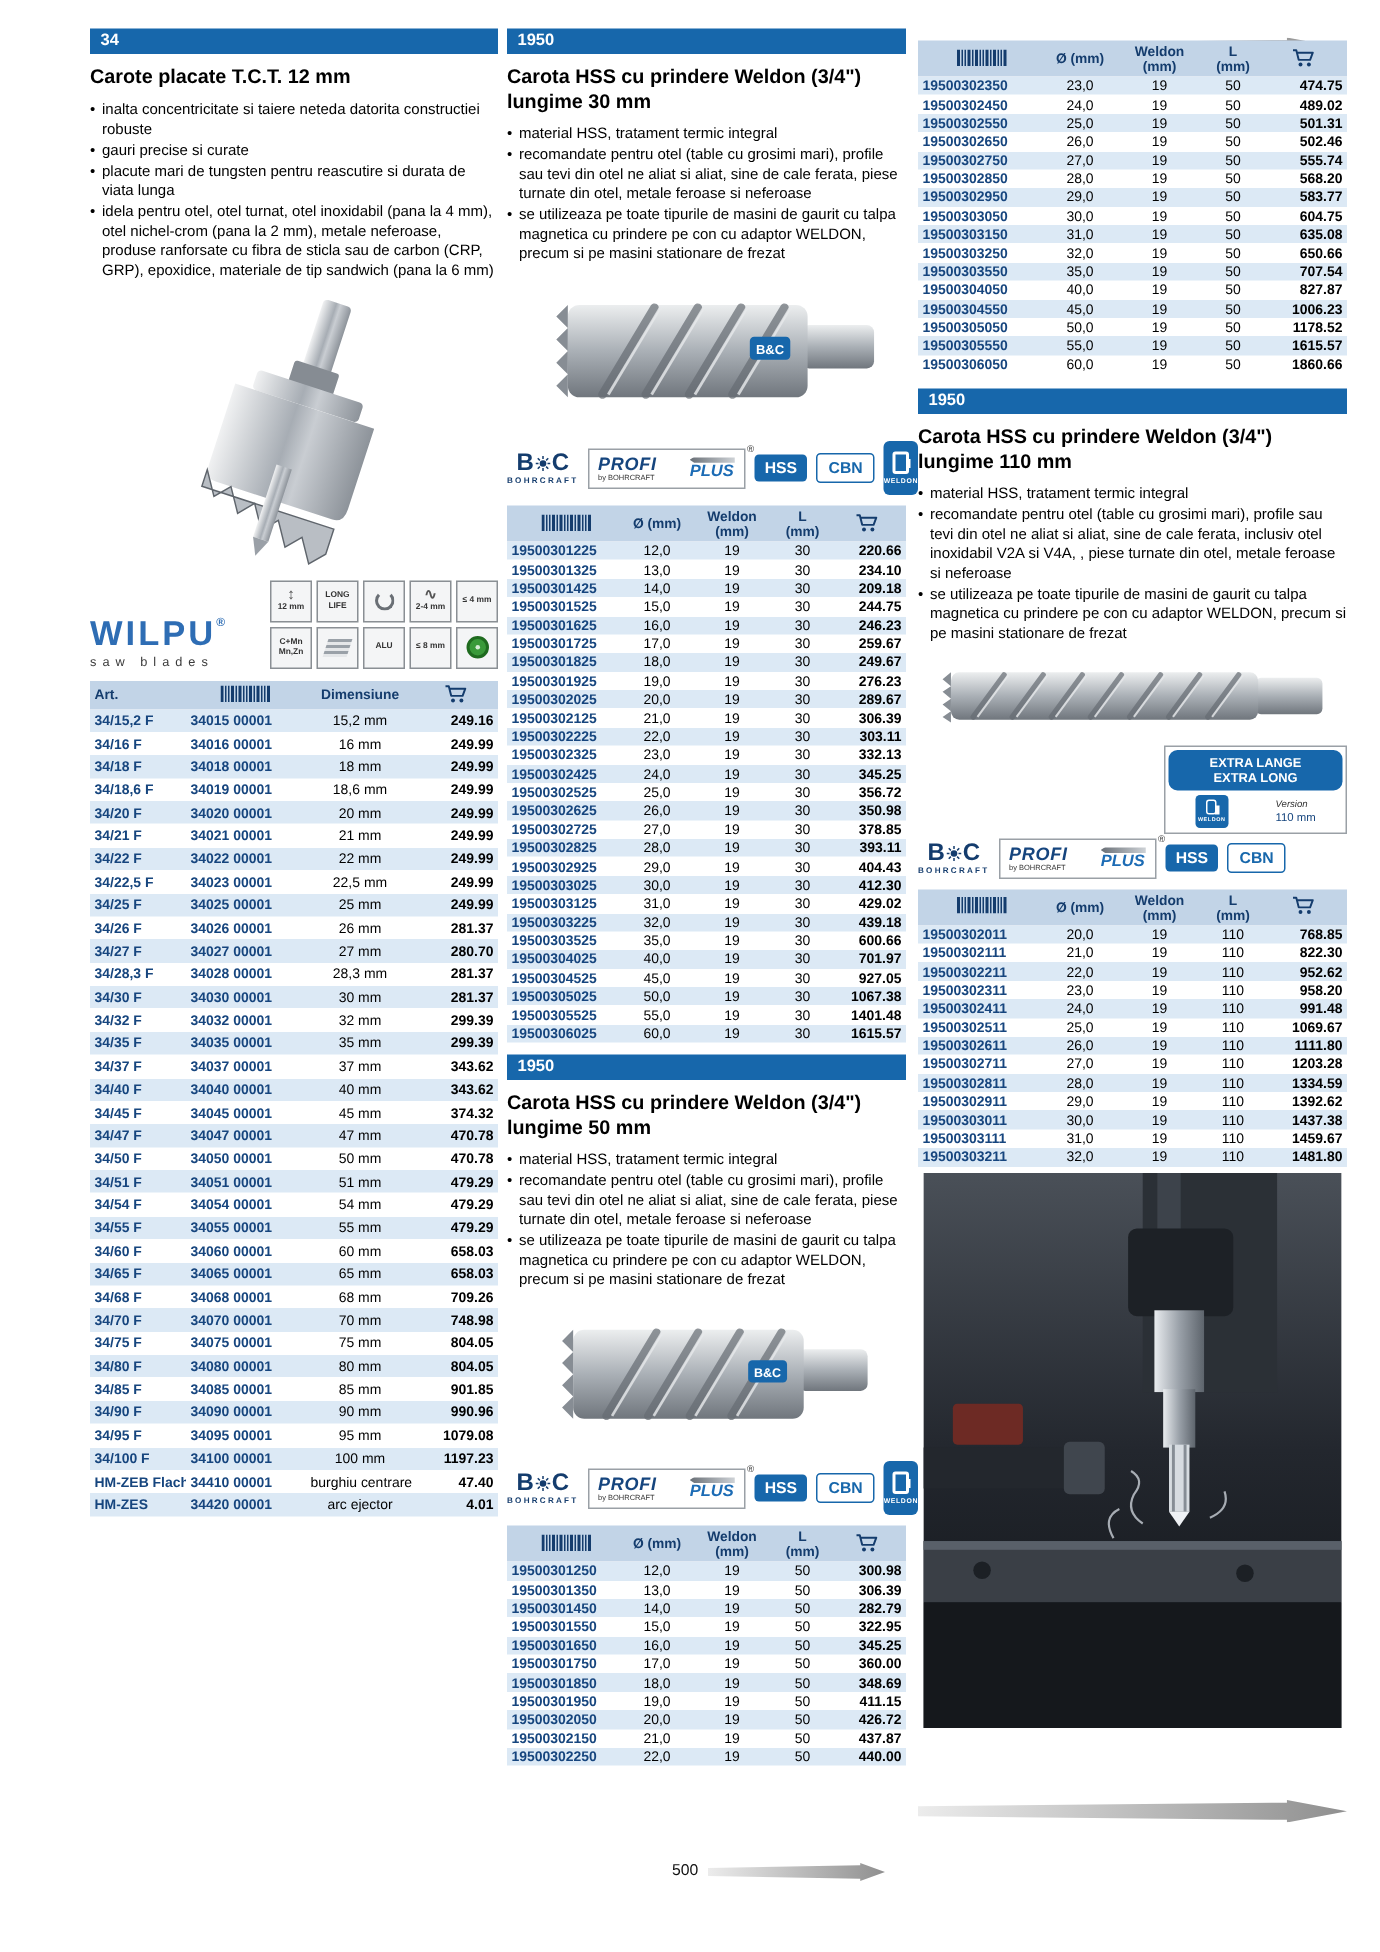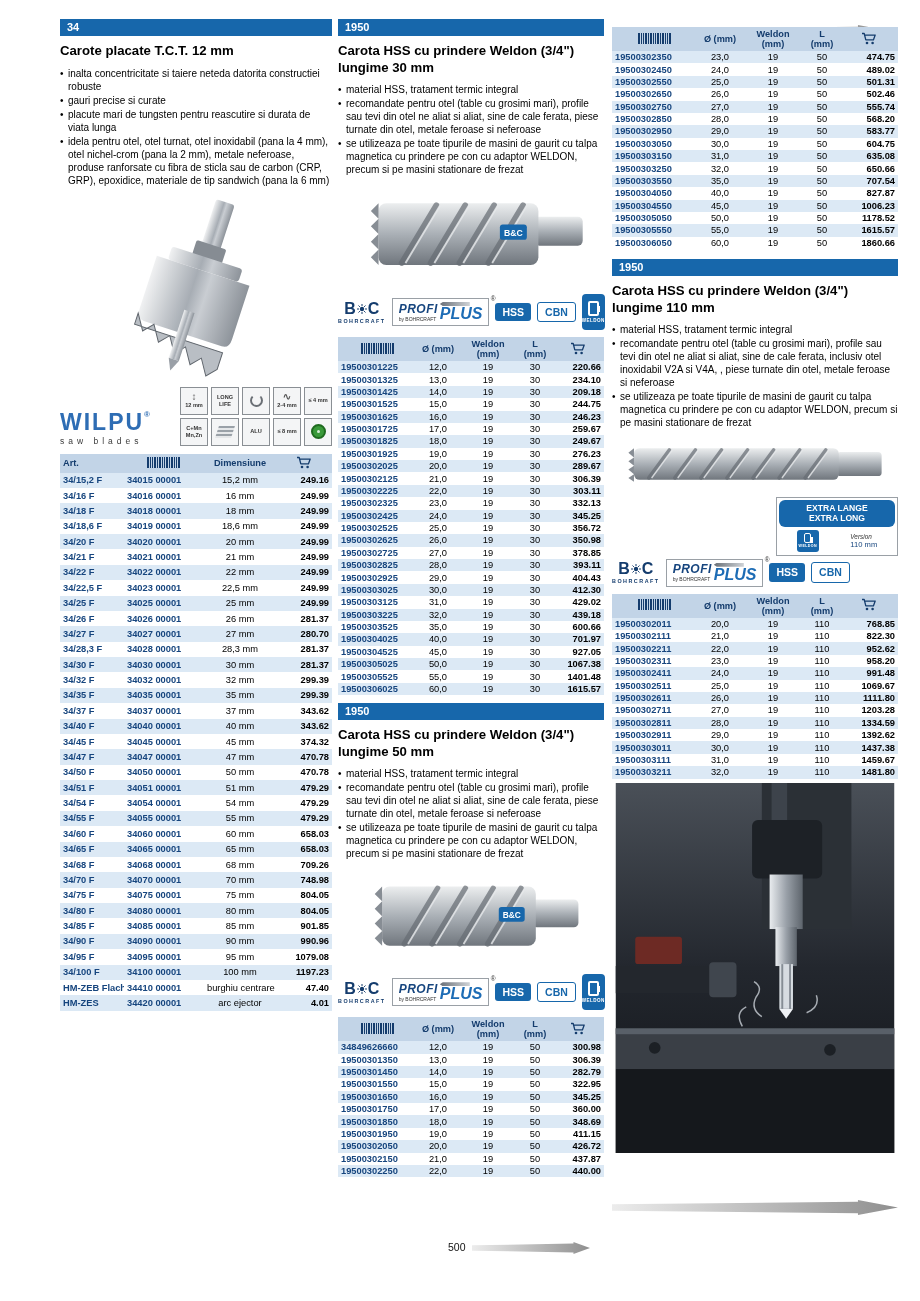--- a/index.html
+++ b/index.html
@@ -36,24 +36,24 @@
 .picto .glyph{font-size:10px;line-height:1;color:#555}
 .spiral{width:13px;height:13px;border:2.5px solid #6a6f75;border-radius:50%;border-top-color:transparent;margin-bottom:1px}
 .sheets{width:16px;height:12px;background:repeating-linear-gradient(180deg,#9aa1a8 0 2px,#e5e7e9 2px 4px);transform:skewX(-18deg)}
 .greenpcb{width:15px;height:15px;border-radius:50%;background:#3a9a3a;border:2px solid #1f6b1f;position:relative}
 .greenpcb::after{content:"";position:absolute;inset:4px;background:#d7ecd7;border-radius:50%}
 
 .logos{display:flex;align-items:center;gap:6px;margin:3px 0 7px}
 .bc{display:flex;flex-direction:column;align-items:center}
 .bc-name{font-size:16px;font-weight:bold;color:#143c6d;display:flex;align-items:center;line-height:1;gap:1px}
 .bc-sub{font-size:5.4px;letter-spacing:1.5px;color:#143c6d;font-weight:bold;margin-top:1px}
-.profi{border:1px solid #9aa0a6;display:flex;align-items:center;gap:2px;padding:3px 6px;position:relative;background:#fff}
+.profi{border:1px solid #9aa0a6;display:flex;align-items:center;gap:22px;padding:3px 6px;position:relative;background:#fff}
 .profi-word{font-size:12px;font-weight:bold;font-style:italic;color:#16457e;line-height:1;letter-spacing:.5px}
 .profi-by{font-size:5px;color:#333;margin-top:1px}
-.plus-word{font-size:16px;font-weight:bold;font-style:italic;color:#1d6cb5;line-height:1}
+.plus-word{font-size:11px;font-weight:bold;font-style:italic;color:#1d6cb5;line-height:1}
 .drill{width:30px;height:4px;background:linear-gradient(to right,#6a7077,#cfd3d7);clip-path:polygon(0 50%,10% 0,100% 0,100% 100%,10% 100%)}
 .reg{font-size:6.5px;position:absolute;right:-7px;top:-4px;color:#333}
 .badge{border-radius:3px;font-weight:bold;font-size:10.5px;padding:4px 7px;line-height:1}
 .badge-hss{background:#1767ab;color:#fff}
 .badge-cbn{background:#fff;color:#1767ab;border:1.5px solid #1767ab}
 .weldon-badge{background:#1767ab;border-radius:4px;width:37px;height:36px;display:flex;flex-direction:column;align-items:center;justify-content:center;gap:2px}
 .weldon-shape{width:11px;height:15px;border:2px solid #fff;border-radius:2px;position:relative;background:transparent}
 .weldon-shape::after{content:"";position:absolute;right:-3px;top:3px;width:3px;height:6px;background:#fff}
 .weldon-text{font-size:4.6px;color:#fff;font-weight:bold;letter-spacing:.4px}
 
@@ -809,21 +809,21 @@
       <th>L (mm)</th>
       <th><svg width="16" height="13" viewBox="0 0 16 13">
               <path d="M1 1.5h2.2l1.6 6.4h7.6l1.8-4.8H4" fill="none" stroke="#143c6d" stroke-width="1.3" stroke-linejoin="round"></path>
               <circle cx="6" cy="11" r="1.3" fill="#143c6d"></circle>
               <circle cx="11.6" cy="11" r="1.3" fill="#143c6d"></circle>
             </svg></th>
     </tr>
       </thead>
     <tbody>
         <tr>
-          <td>34849626660</td>
+          <td>19500301250</td>
           <td>12,0</td>
           <td>19</td>
           <td>50</td>
           <td>300.98</td>
         </tr>
         <tr>
           <td>19500301350</td>
           <td>13,0</td>
           <td>19</td>
           <td>50</td>

